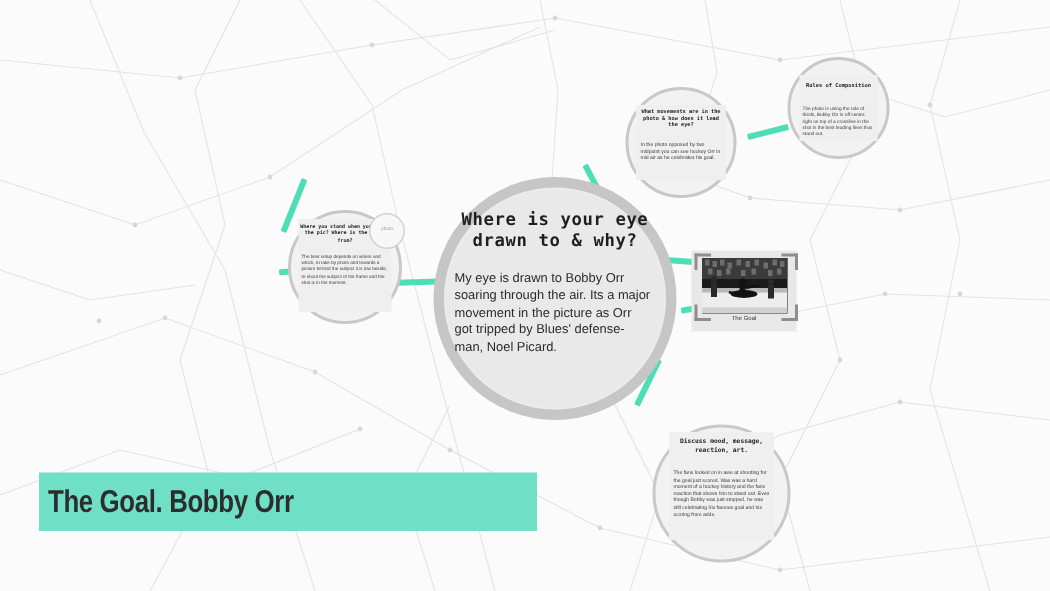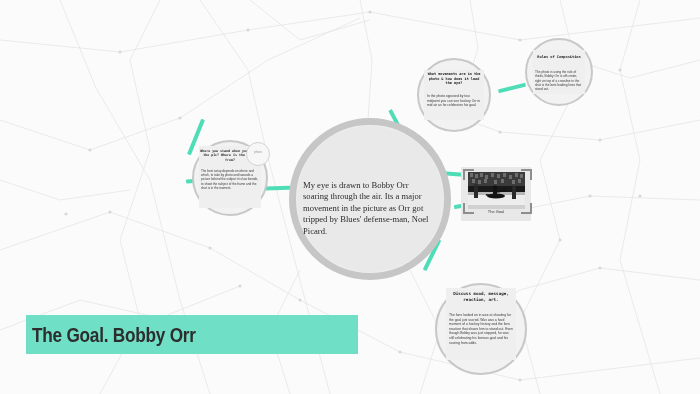--- a/index.html
+++ b/index.html
@@ -50,21 +50,21 @@
     font-weight: bold;
     font-size: 11.5px;
     line-height: 14px;
     color: #1f1f1f;
     letter-spacing: 0.4px;
   }
   #center-body {
     position: absolute;
     left: 303px; top: 180px;
     width: 132px;
-    font-family: Liberation Serif, serif;
+    font-family: Liberation Sans, sans-serif;
     font-size: 8.6px;
     line-height: 11.4px;
     color: #2b2b2b;
     text-align: left;
   }
   
   .sat {
     position: absolute;
     border-radius: 50%;
     box-sizing: border-box;
@@ -309,20 +309,21 @@
   <div class="accent" style="left:186px; top:178px; width:44px; height:4px; transform:rotate(-4deg);"></div>
   <div class="accent" style="left:264px; top:186px; width:34px; height:4px; transform:rotate(-2deg);"></div>
   <div class="accent" style="left:396px; top:108px; width:4px; height:34px; transform:rotate(-28deg);"></div>
   <div class="accent" style="left:438px; top:172px; width:30px; height:4px; transform:rotate(4deg);"></div>
   <div class="accent" style="left:430px; top:238px; width:4px; height:34px; transform:rotate(26deg);"></div>
   <div class="accent" style="left:454px; top:204px; width:14px; height:4px; transform:rotate(-10deg);"></div>
   <div class="accent" style="left:498px; top:86px; width:28px; height:4px; transform:rotate(-14deg);"></div>
 
   <div id="center-node"></div>
   <div id="center-node-inner"></div>
+  <div id="center-title">Where is your eye drawn to &amp; why?</div>
   <div id="center-body">My eye is drawn to Bobby Orr soaring through the air. Its a major movement in the picture as Orr got tripped by Blues' defense-man, Noel Picard.</div>
 
   <div class="sat" id="node-movements"></div>
   <div class="sat-card" id="node-movements-card"></div>
   <div class="sat-title" id="node-movements-title">What movements are in the photo &amp; how does it lead the eye?</div>
   <div class="sat-body" id="node-movements-body">In the photo opposed by two midpoint you can see hockey Orr in mid air as he celebrates his goal.</div>
 
   <div class="sat" id="node-rules"></div>
   <div class="sat-card" id="node-rules-card"></div>
   <div class="sat-title" id="node-rules-title">Rules of Composition</div>

